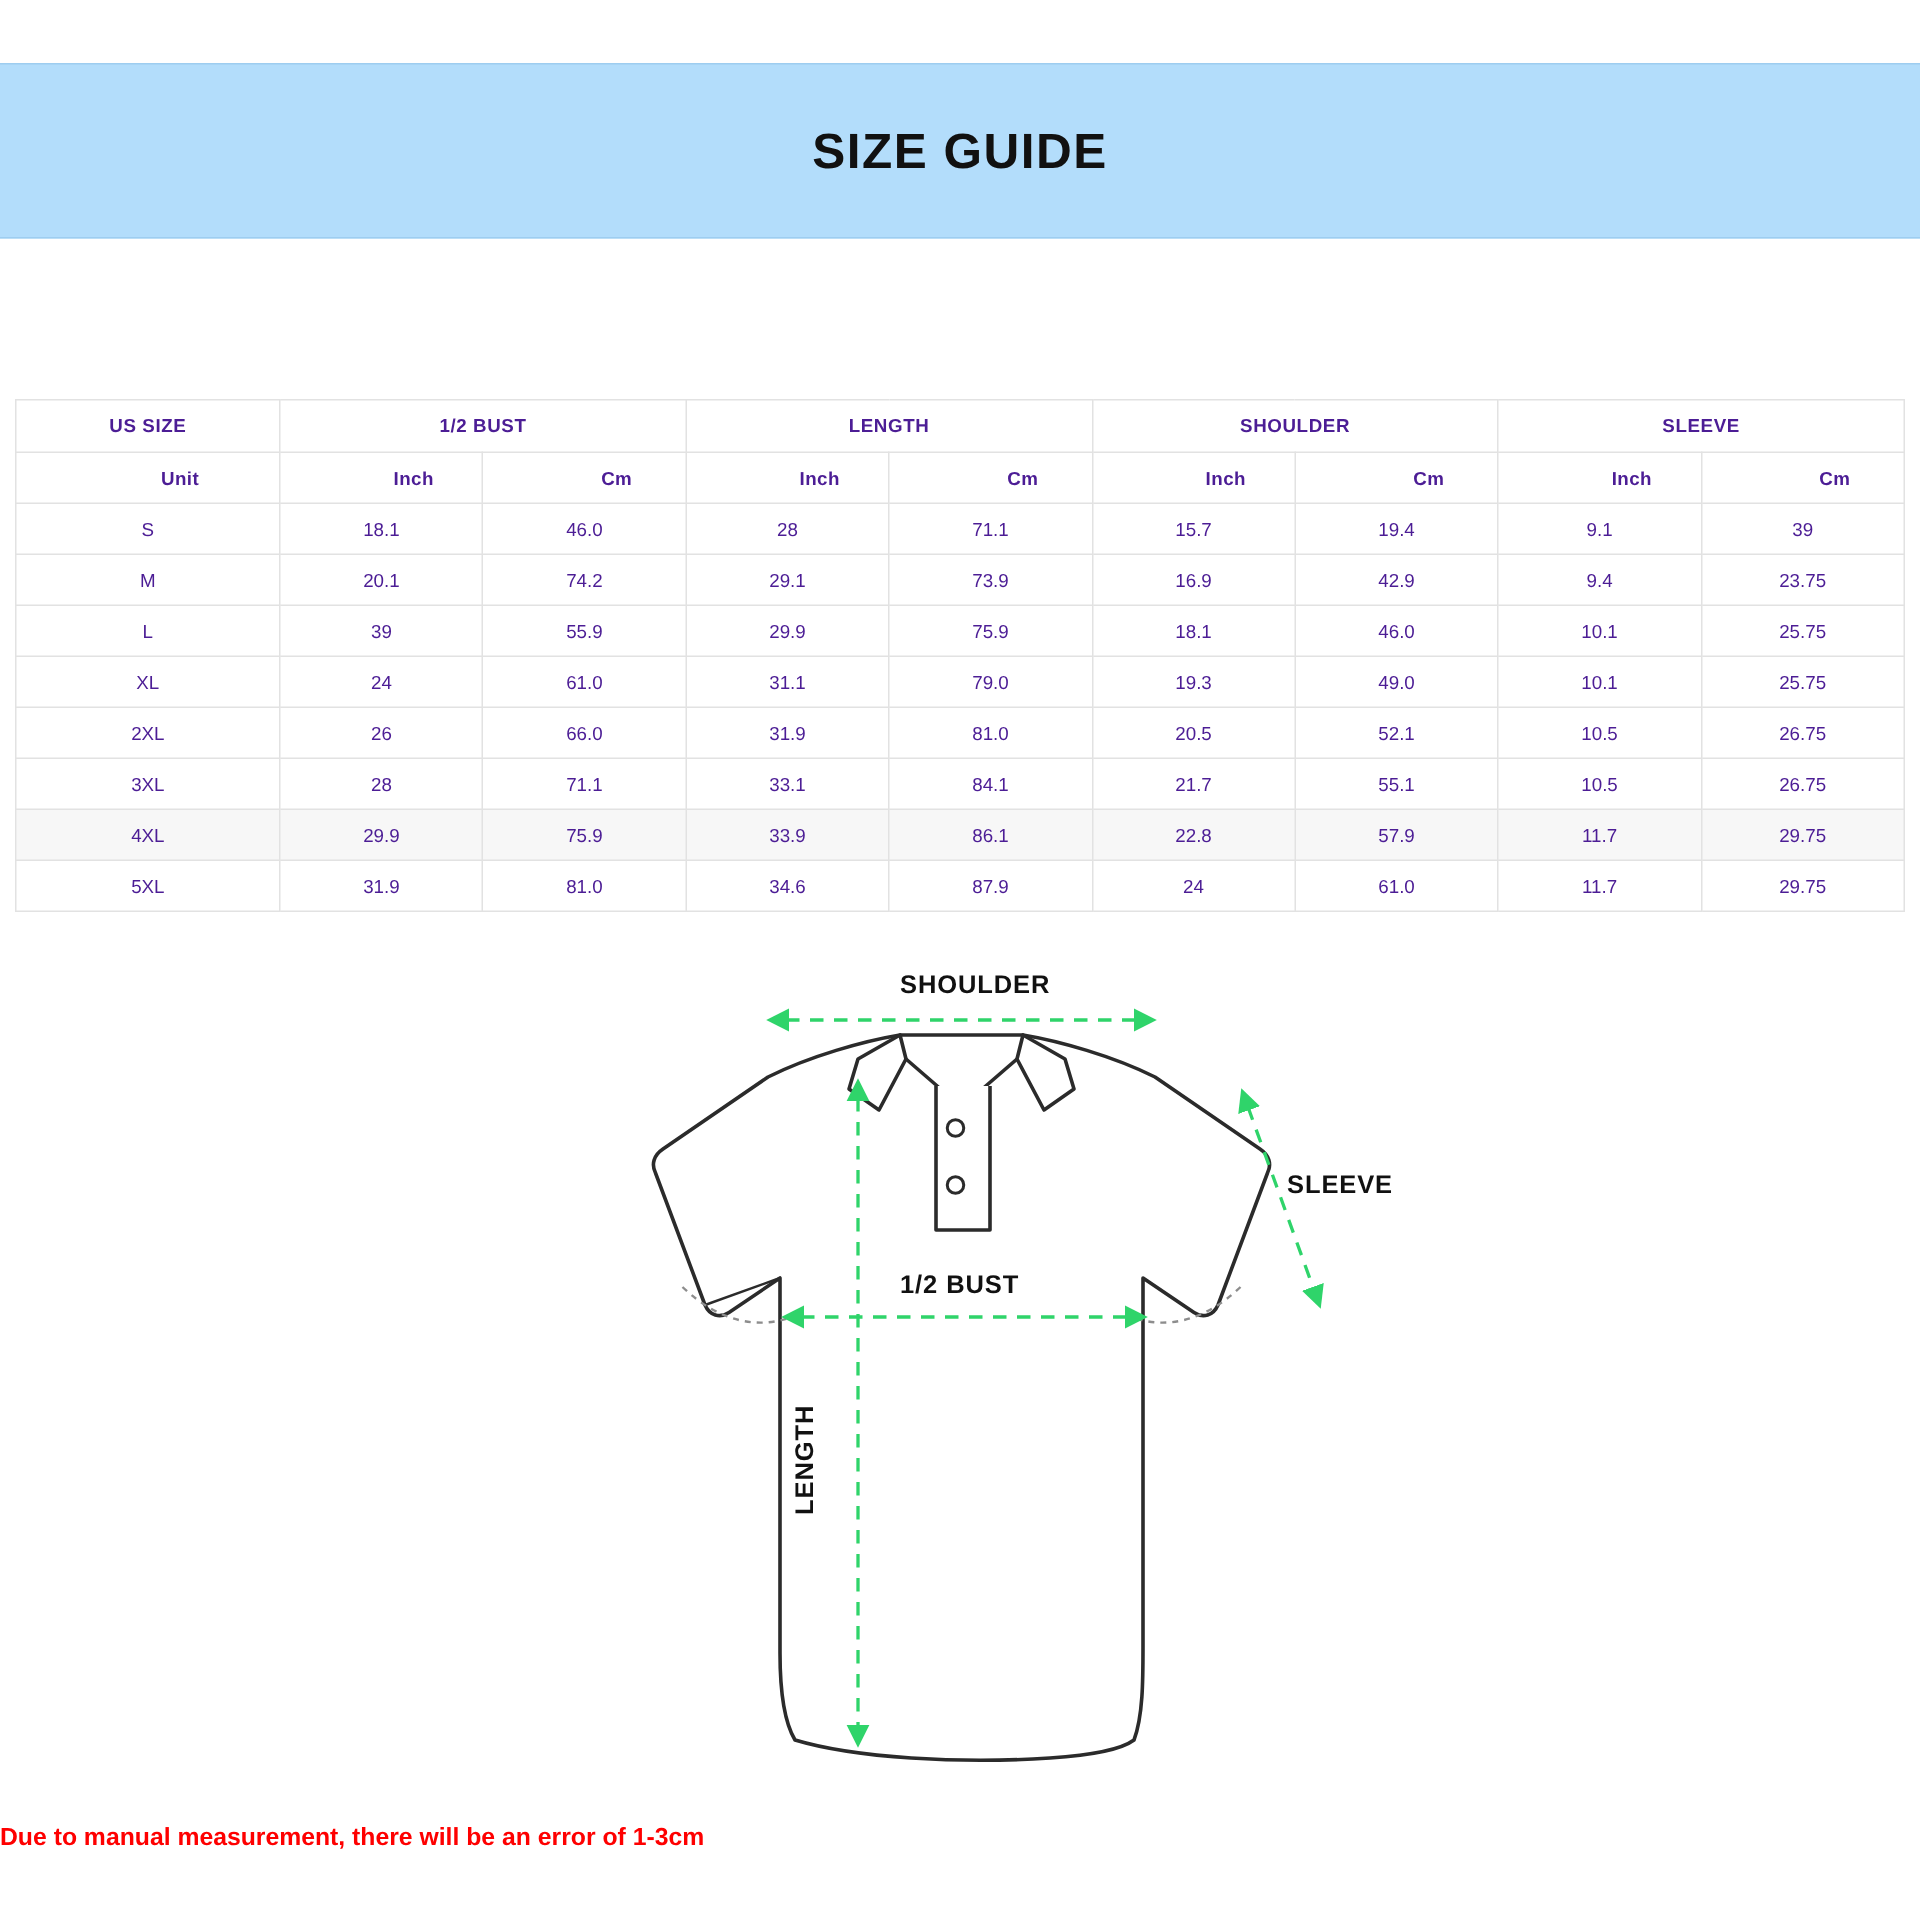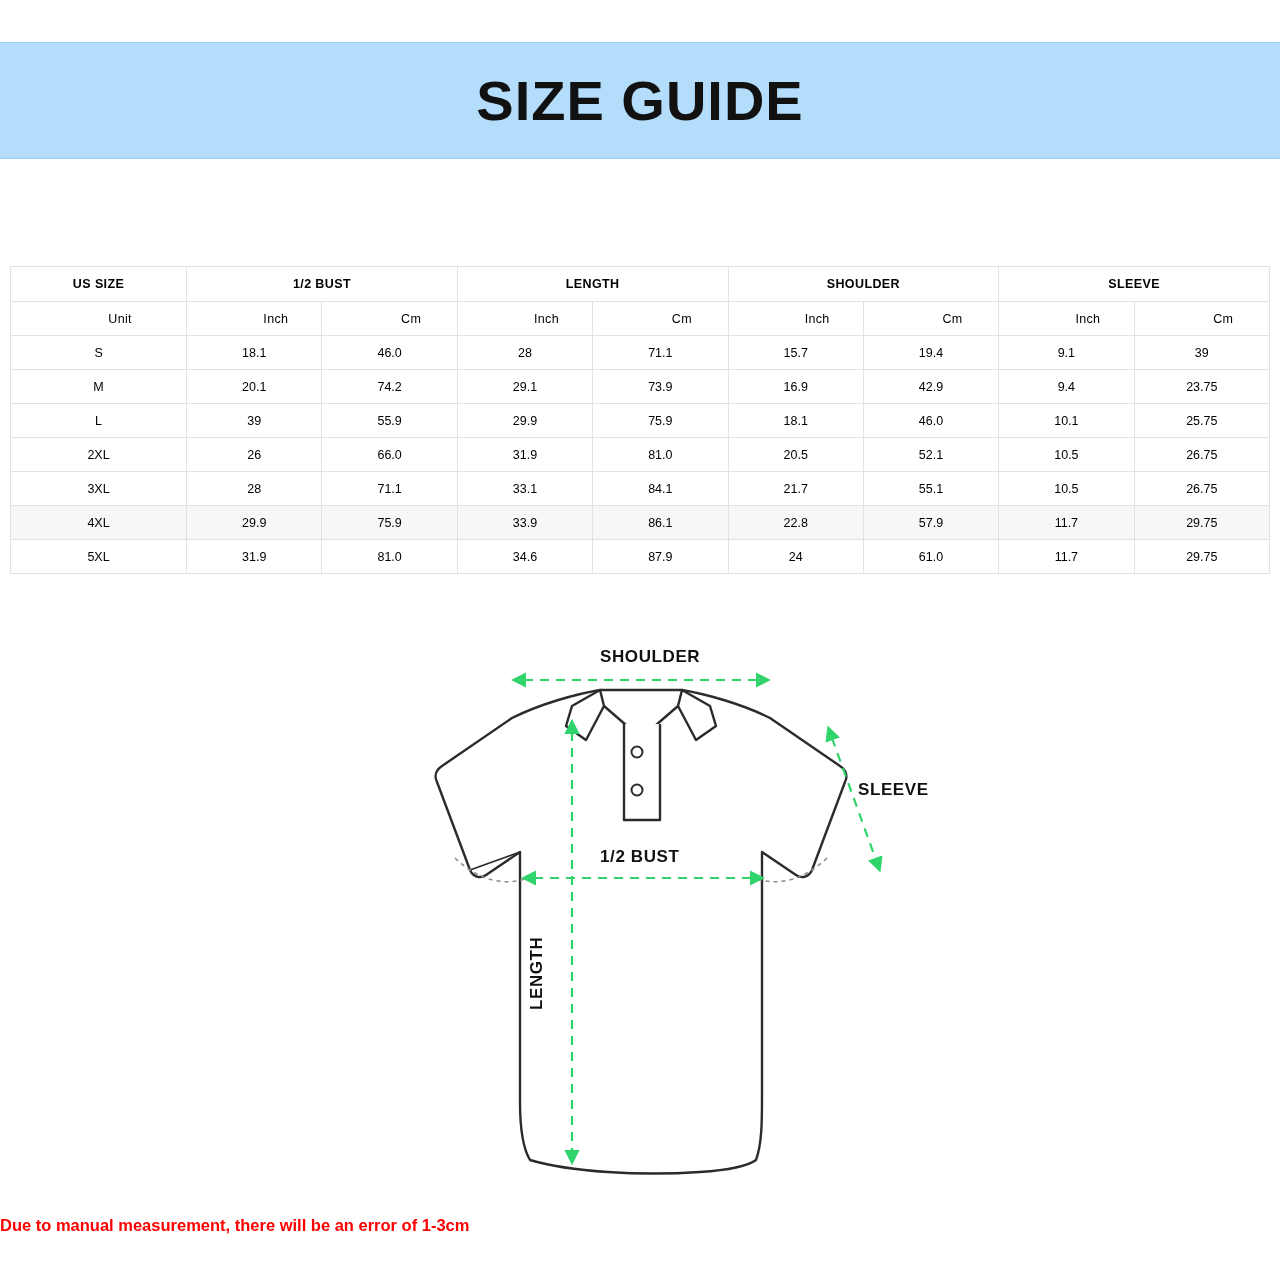--- a/index.html
+++ b/index.html
@@ -26,57 +26,57 @@
     width: 1280px;
     height: 117px;
     background: #b3ddfb;
     border-top: 1px solid #9ecdf0;
     border-bottom: 1px solid #9ecdf0;
     display: flex;
     align-items: center;
     justify-content: center;
   }
   .banner-title {
-    font-size: 56px;
+    font-size: 33px;
     font-weight: bold;
     letter-spacing: 1px;
     color: #111111;
     font-family: "Liberation Sans", sans-serif;
   }
 
   
   .table-wrap {
     position: absolute;
     left: 10px;
     top: 266px;
     width: 1260px;
   }
   table.size-table {
     width: 1260px;
     border-collapse: collapse;
     table-layout: fixed;
     font-size: 12.5px;
-    color: #000000;
+    color: #4c1d95;
   }
   table.size-table th,
   table.size-table td {
     border: 1px solid #e2e2e2;
     text-align: center;
     padding: 0;
     height: 34px;
     font-weight: normal;
   }
   table.size-table thead th {
     font-weight: bold;
     font-size: 12.5px;
     letter-spacing: .4px;
     height: 35px;
   }
   table.size-table tbody tr.unit-row td {
-    font-weight: normal;
+    font-weight: bold;
     letter-spacing: .3px;
     padding-left: 43px;
   }
   table.size-table tbody tr.shade td {
     background: #f7f7f7;
     text-align: center;
   }
   col.c-size { width: 175px; }
   col.c-col  { width: 134.5px; }
 
@@ -187,20 +187,31 @@
           <td>23.75</td>
         </tr>
         <tr>
           <td>L</td>
           <td>39</td>
           <td>55.9</td>
           <td>29.9</td>
           <td>75.9</td>
           <td>18.1</td>
           <td>46.0</td>
+          <td>10.1</td>
+          <td>25.75</td>
+        </tr>
+        <tr>
+          <td>XL</td>
+          <td>24</td>
+          <td>61.0</td>
+          <td>31.1</td>
+          <td>79.0</td>
+          <td>19.3</td>
+          <td>49.0</td>
           <td>10.1</td>
           <td>25.75</td>
         </tr>
         <tr>
           <td>2XL</td>
           <td>26</td>
           <td>66.0</td>
           <td>31.9</td>
           <td>81.0</td>
           <td>20.5</td>

